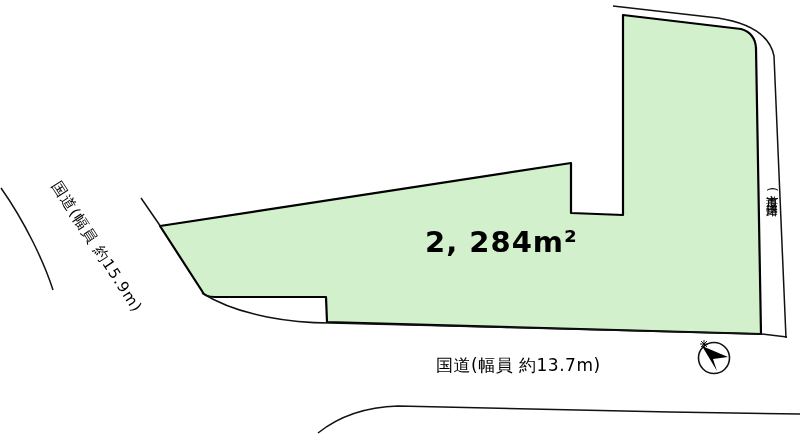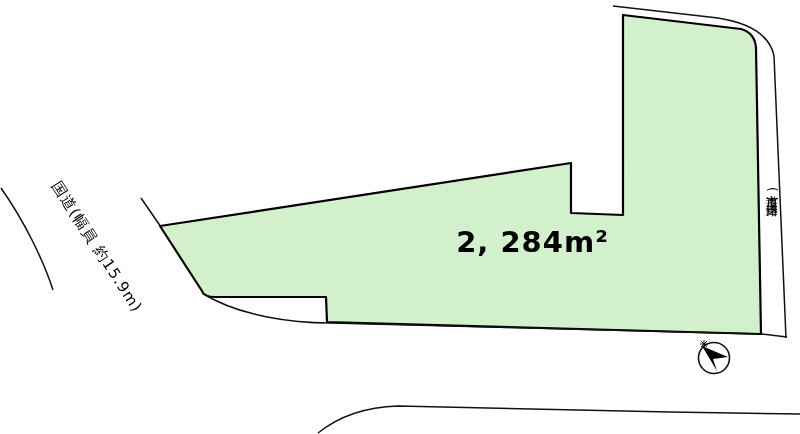--- a/index.html
+++ b/index.html
@@ -8,21 +8,20 @@
     width:800px;height:434px;
     background:#ffffff;
     overflow:hidden;
     font-family:"DejaVu Sans","Liberation Sans",sans-serif;
     color:#000;
   }
   #stage svg{position:absolute;left:0;top:0;}
   .label{position:absolute;white-space:nowrap;color:#000;}
   .area-block{
     left:425px;top:226px;width:215px;
-    text-align:center;
     font-weight:bold;
     font-size:29px;
     line-height:33px;
     letter-spacing:1px;
   }
   .road-left-label{
     left:63px;top:178px;
     font-size:15px;
     letter-spacing:1px;
     transform:rotate(57deg);
@@ -77,16 +76,17 @@
       </g>
     </g>
   </svg>
 
   <div class="label area-block">
     <div>2, 284m²</div>
   </div>
 
   <div class="label road-left-label">国道(幅員 約15.9m)</div>
 
+  <div class="label road-bottom-label">国道(幅員 約13.7m)</div>
 
   <div class="label road-right-label">市道(二項道路)</div>
 
 </div>
 
 </body></html>

